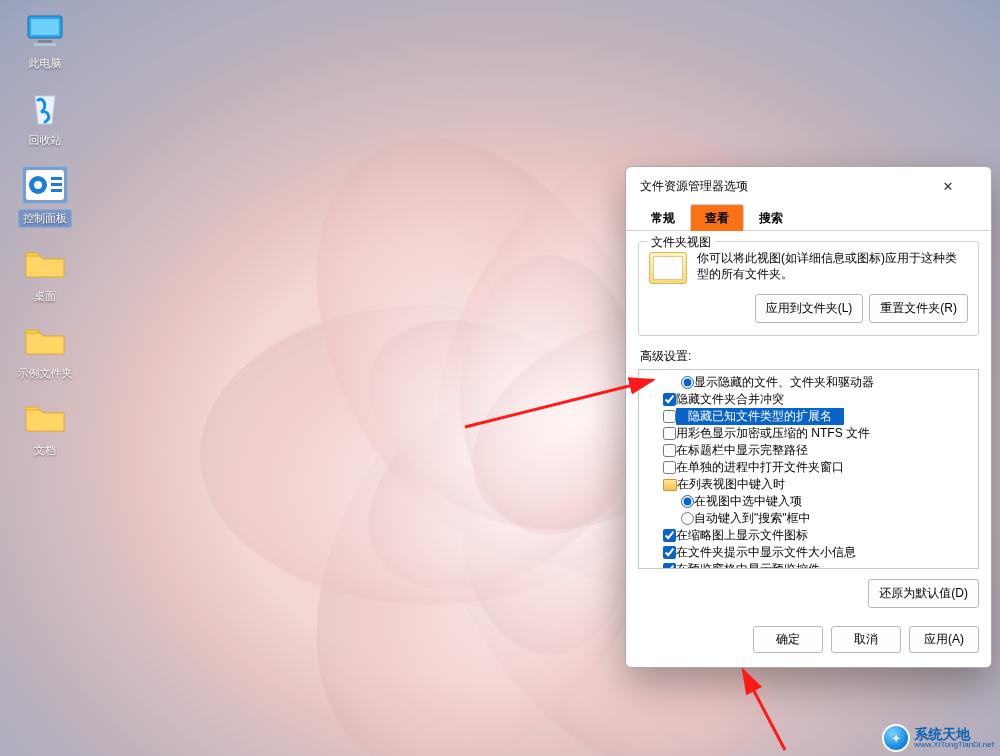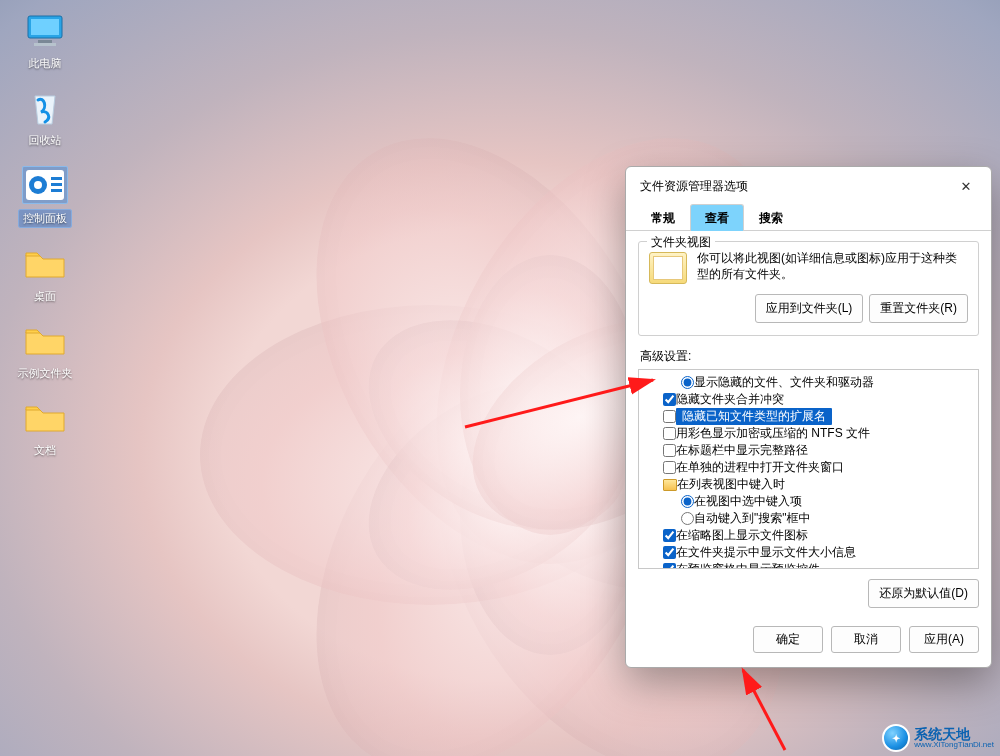--- a/index.html
+++ b/index.html
@@ -71,21 +71,21 @@
     width: 367px;
     background: #fff;
     border: 1px solid #aaa;
     border-radius: 6px;
     box-shadow: 0 15px 40px rgba(0,0,0,0.35);
     font-size: 12px;
     color: #000;
   }
   .titlebar {
     display: flex; align-items: center; justify-content: space-between;
-    padding: 8px 10px 6px 14px;
+    padding: 8px 28px 6px 14px;
     font-size: 12px;
   }
   .closebtn {
     width: 30px; height: 22px; display: flex; align-items: center; justify-content: center;
     font-size: 13px; color: #333;
   }
   .tabs {
     display: flex; gap: 0; border-bottom: 1px solid #d0d0d0;
     padding: 0 10px;
   }
@@ -96,21 +96,21 @@
     border-bottom: none;
     position: relative;
     top: 1px;
     cursor: default;
     font-weight: bold;
   }
   .tab.active {
     border-color: #d0d0d0;
     border-top-left-radius: 3px;
     border-top-right-radius: 3px;
-    background: #7dd3fc;
+    background: #f97316;
   }
   .body { padding: 10px 12px 12px; }
   .group {
     border: 1px solid #d0d0d0;
     border-radius: 3px;
     padding: 8px 10px 12px;
     margin-bottom: 12px;
     position: relative;
   }
   .group .legend {
@@ -152,21 +152,21 @@
     overflow: hidden;
     font-size: 12px;
   }
   .treebox .row {
     display: flex; align-items: center; 
     line-height: 17px; white-space: nowrap;
   }
   .treebox .row.sel .lbl {
     background: #0a63c9;
     color: #fff;
-    padding: 0 6px;
+    padding: 0 12px;
     border-radius: 1px;
   }
   .treebox input[type=checkbox], .treebox input[type=radio] {
     margin: 0; width: 13px; height: 13px;
     accent-color: #0a63c9;
   }
   .treebox .indent1 { padding-left: 18px; }
   .treebox .indent2 { padding-left: 36px; }
   .treebox .folder-small {
     width: 14px; height: 12px; background: linear-gradient(#ffe79a,#f6c14f);

